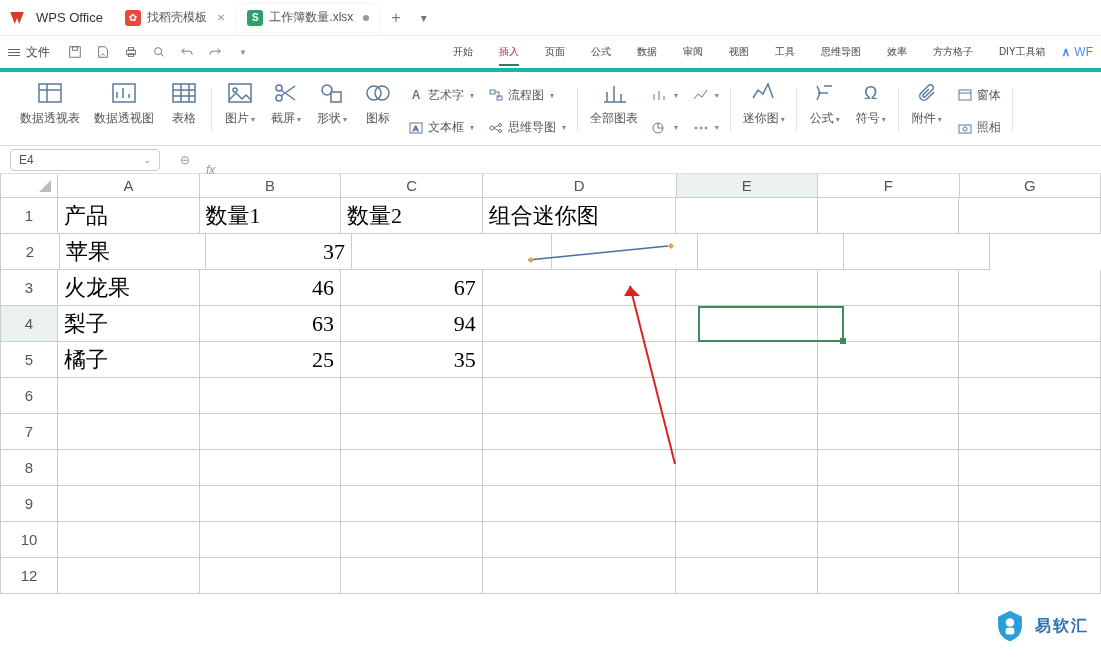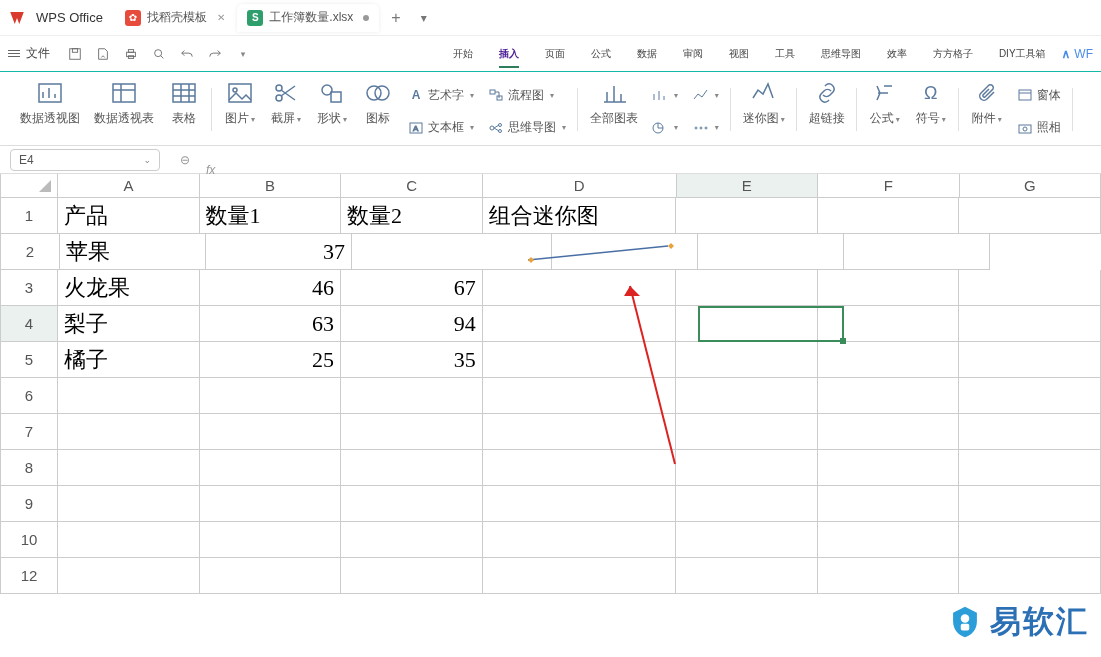--- a/index.html
+++ b/index.html
@@ -6,29 +6,29 @@
 body{width:1101px;height:657px;background:#fff;overflow:hidden;position:relative;font-size:13px;color:#333;}
 .titlebar{height:36px;display:flex;align-items:center;padding:0 4px;background:#fff;border-bottom:1px solid #eee;}
 .app-logo{display:flex;align-items:center;gap:10px;padding:0 12px 0 4px;}
 .app-logo svg{width:18px;height:18px;}
 .tab{height:28px;display:flex;align-items:center;gap:6px;padding:0 10px;border-radius:6px 6px 0 0;margin-right:2px;font-size:12px;color:#555;}
 .tab.active{background:#fff;box-shadow:0 0 4px rgba(0,0,0,.08);}
 .tab-ico{width:16px;height:16px;display:flex;align-items:center;justify-content:center;border-radius:3px;}
 .close-x{color:#999;font-size:10px;margin-left:4px;}
 .dot{width:6px;height:6px;background:#999;border-radius:50%;margin-left:4px;}
 .plus{color:#777;padding:0 10px;font-size:16px;}
-.menubar{height:36px;display:flex;align-items:center;padding:0 8px;gap:6px;border-bottom:1px solid #14b8a6;}
+.menubar{height:36px;display:flex;align-items:center;padding:0 8px;gap:6px;border-bottom:4px solid #14b8a6;}
 .menu-file{font-size:12px;color:#444;display:flex;align-items:center;gap:4px;}
 .ham{display:inline-flex;flex-direction:column;gap:2px;}
 .ham span{width:12px;height:1px;background:#666;}
 .qat{display:flex;gap:10px;margin-left:10px;color:#666;}
 .qat .ico{width:18px;display:flex;align-items:center;justify-content:center;}
 .menu-tabs{display:flex;gap:26px;margin-left:auto;margin-right:10px;}
 .menu-tab{font-size:10px;color:#444;padding:6px 0;position:relative;cursor:default;}
-.menu-tab.current{color:#4c1d95;font-weight:700;}
+.menu-tab.current{color:#be185d;font-weight:400;}
 .menu-tab.current::after{content:"";position:absolute;left:0;right:0;bottom:-1px;height:2px;background:#2f7d5b;}
 .menu-right{color:#4a8de8;font-size:12px;display:flex;align-items:center;gap:4px;}
 .ribbon{height:74px;display:flex;align-items:stretch;padding:6px 8px 0;border-bottom:1px solid #ddd;background:#fff;overflow:hidden;}
 .grp{display:flex;gap:14px;padding:2px 12px;position:relative;}
 .grp::after{content:"";position:absolute;right:0;top:10px;bottom:14px;width:1px;background:#e0e0e0;}
 .btn{display:flex;flex-direction:column;align-items:center;gap:4px;font-size:12px;color:#555;white-space:nowrap;}
 .btn .ico{width:32px;height:26px;display:flex;align-items:center;justify-content:center;color:#5b7a9d;}
 .btn .lbl{font-size:12px;}
 .dd{font-size:8px;color:#888;margin-left:2px;}
 .sm{display:flex;flex-direction:column;gap:2px;font-size:12px;color:#555;justify-content:center;}
@@ -48,21 +48,21 @@
 .row{display:flex;height:36px;}
 .rh{width:60px;border:1px solid #ccc;border-top:none;display:flex;align-items:center;justify-content:center;font-size:15px;color:#555;background:#fff;}
 .rh.active{background:#eaf1ee;}
 .cell{border:1px solid #ccc;border-left:none;border-top:none;display:flex;align-items:center;padding:0 6px;font-size:22px;font-family:"SimSun",serif;color:#000;background:#fff;}
 .num{justify-content:flex-end;}
 .c-A{width:146px;}.c-B{width:146px;}.c-C{width:146px;}.c-D{width:200px;}.c-E{width:146px;}.c-F{width:146px;}.c-G{width:146px;}
 .sel{position:absolute;border:2px solid #3a8c5b;pointer-events:none;}
 .sel::after{content:"";position:absolute;right:-4px;bottom:-4px;width:6px;height:6px;background:#3a8c5b;}
 .sparkline{position:absolute;pointer-events:none;}
 .arrow{position:absolute;pointer-events:none;}
-.watermark{position:absolute;right:12px;bottom:14px;display:flex;align-items:center;gap:8px;color:#2b6fb5;font-size:31px;font-weight:700;letter-spacing:2px;}
+.watermark{position:absolute;right:12px;bottom:14px;display:flex;align-items:center;gap:8px;color:#2b6fb5;font-size:16px;font-weight:700;letter-spacing:2px;}
 .watermark svg{width:34px;height:34px;}
 </style>
 </head>
 <body>
 
 <div class="titlebar">
   <div class="app-logo">
     <svg viewBox="0 0 24 24">
         <path fill="#d93a2b" d="M3 4h18l-6 16-3-8-3 8z"></path>
       </svg>
@@ -146,33 +146,33 @@
       <span>WF</span>
     </span>
 </div>
 
 <div class="ribbon">
   <div class="grp">
     <div class="btn">
         <span class="ico">
           <svg width="26" height="22" fill="none" stroke="#5b7a9d" stroke-width="1.5">
             <rect x="2" y="2" width="22" height="18"></rect>
+            <path d="M2 8h22M10 2v18"></path>
+          </svg>
+        </span>
+        <span class="lbl">数据透视表</span>
+      </div>
+    <div class="btn">
+        <span class="ico">
+          <svg width="26" height="22" fill="none" stroke="#5b7a9d" stroke-width="1.5">
+            <rect x="2" y="2" width="22" height="18"></rect>
             <path d="M6 16V10M12 16V6M18 16v-4"></path>
           </svg>
         </span>
         <span class="lbl">数据透视图</span>
-      </div>
-    <div class="btn">
-        <span class="ico">
-          <svg width="26" height="22" fill="none" stroke="#5b7a9d" stroke-width="1.5">
-            <rect x="2" y="2" width="22" height="18"></rect>
-            <path d="M2 8h22M10 2v18"></path>
-          </svg>
-        </span>
-        <span class="lbl">数据透视表</span>
       </div>
     <div class="btn">
         <span class="ico">
           <svg width="26" height="22" fill="none" stroke="#5b7a9d" stroke-width="1.5">
             <rect x="2" y="2" width="22" height="18"></rect>
             <path d="M2 8h22M2 14h22M10 2v18M18 2v18"></path>
           </svg>
         </span>
         <span class="lbl">表格</span>
       </div>
@@ -293,30 +293,20 @@
     </div>
   </div>
   <div class="grp">
     <div class="btn">
         <span class="ico">
           <svg width="26" height="22" fill="none" stroke="#5b7a9d" stroke-width="1.5">
             <path d="M2 16l5-8 5 4 5-10 5 14"></path>
           </svg>
         </span>
         <span class="lbl"><span>迷你图</span><span class="dd">▾</span></span>
-      </div>
-  </div>
-  <div class="grp">
-    <div class="btn">
-        <span class="ico">
-          <svg width="26" height="22" fill="none" stroke="#5b7a9d" stroke-width="1.5">
-            <path d="M9 13a5 5 0 007 0l3-3a5 5 0 00-7-7l-1 1M17 9a5 5 0 00-7 0l-3 3a5 5 0 007 7l1-1"></path>
-          </svg>
-        </span>
-        <span class="lbl">超链接</span>
       </div>
   </div>
   <div class="grp">
     <div class="btn">
         <span class="ico">
           <svg width="26" height="22" fill="none" stroke="#5b7a9d" stroke-width="1.5">
             <path d="M5 4l3 7-3 7M12 4h8M6 11h10"></path>
           </svg>
         </span>
         <span class="lbl"><span>公式</span><span class="dd">▾</span></span>

